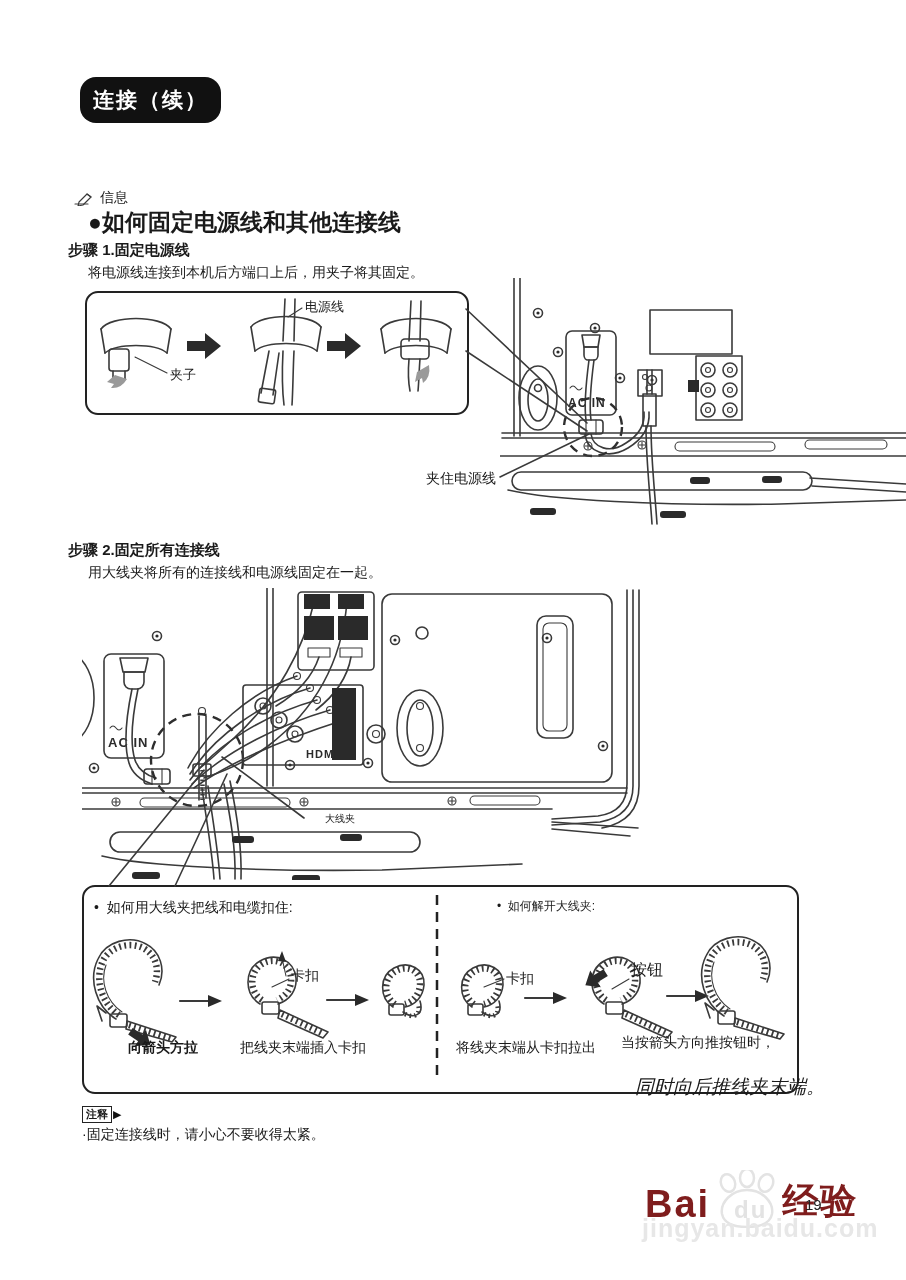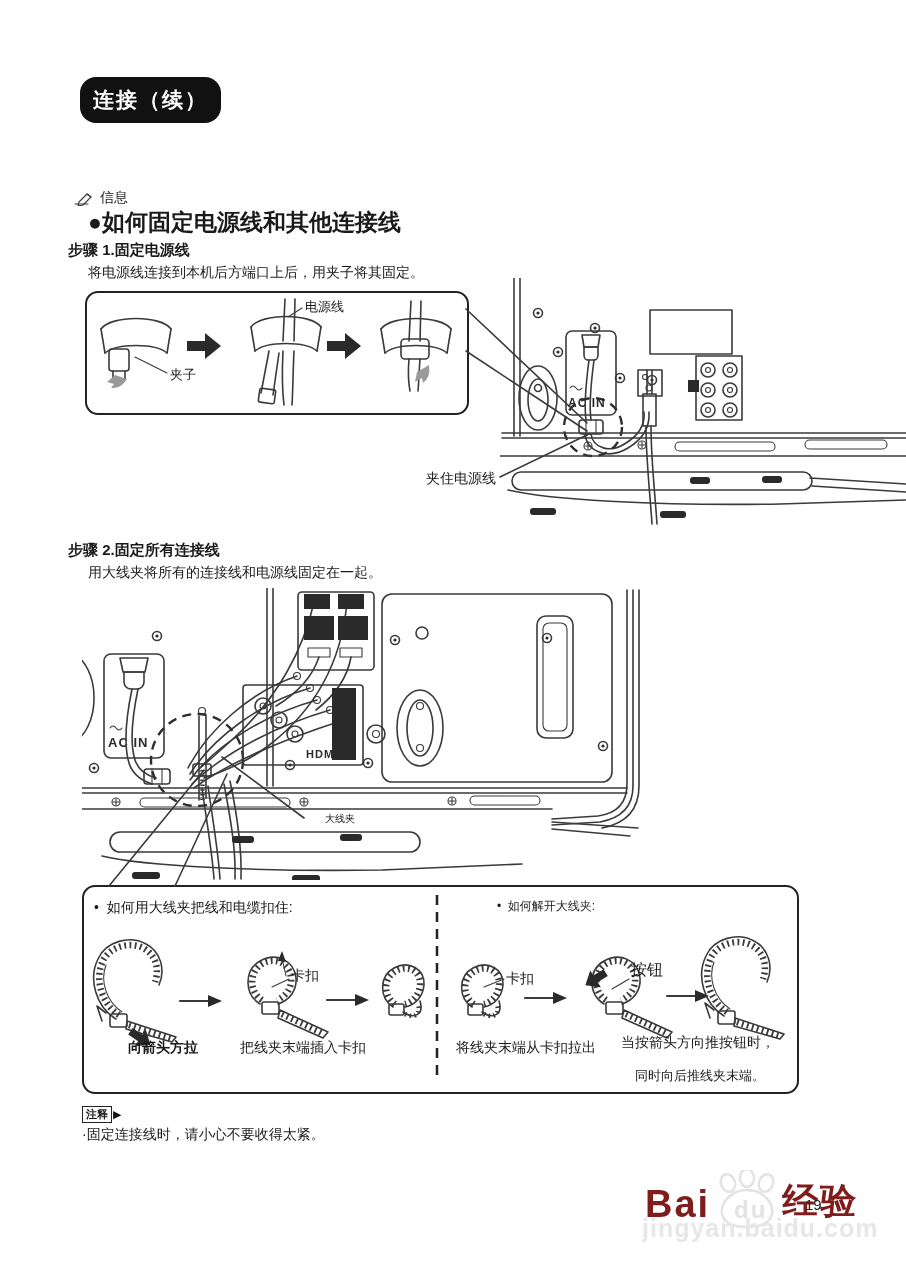--- a/index.html
+++ b/index.html
@@ -357,21 +357,21 @@
     <div class="t" style="left:372px;top:12px;font-size:12px;margin-left:41px;">•  如何解开大线夹:</div>
 
     <div class="t" style="left:207px;top:80px;font-size:14px;">卡扣</div>
     <div class="t" style="left:44px;top:152px;font-size:14px;font-weight:bold;">向箭头方拉</div>
     <div class="t" style="left:156px;top:152px;font-size:14px;">把线夹末端插入卡扣</div>
 
     <div class="t" style="left:422px;top:83px;font-size:14px;">卡扣</div>
     <div class="t" style="left:547px;top:73px;font-size:16px;">按钮</div>
     <div class="t" style="left:372px;top:152px;font-size:14px;">将线夹末端从卡扣拉出</div>
     <div class="t" style="left:537px;top:147px;font-size:14px;">当按箭头方向推按钮时，</div>
-    <div class="t" style="left:551px;top:181px;font-size:13px;">同时向后推线夹末端。</div>
+    <div class="t" style="left:551px;top:189px;font-size:19px;font-style:italic;">同时向后推线夹末端。</div>
   </div>
 
   <div class="abs" style="left:82px;top:1106px;display:flex;align-items:center;">
     <span style="border:1.5px solid #222;font-size:11px;font-weight:bold;padding:0 3px;line-height:15px;">注释</span>
     <span style="color:#111;font-size:11px;margin-left:1px;">▶</span>
   </div>
   <div class="t" style="left:82px;top:1126px;font-size:14px;">·固定连接线时，请小心不要收得太紧。</div>
 
   <div class="wm" style="left:645px;top:1170px;font-size:38px;letter-spacing:2px;display:flex;align-items:flex-end;">
     <span>Bai</span>

